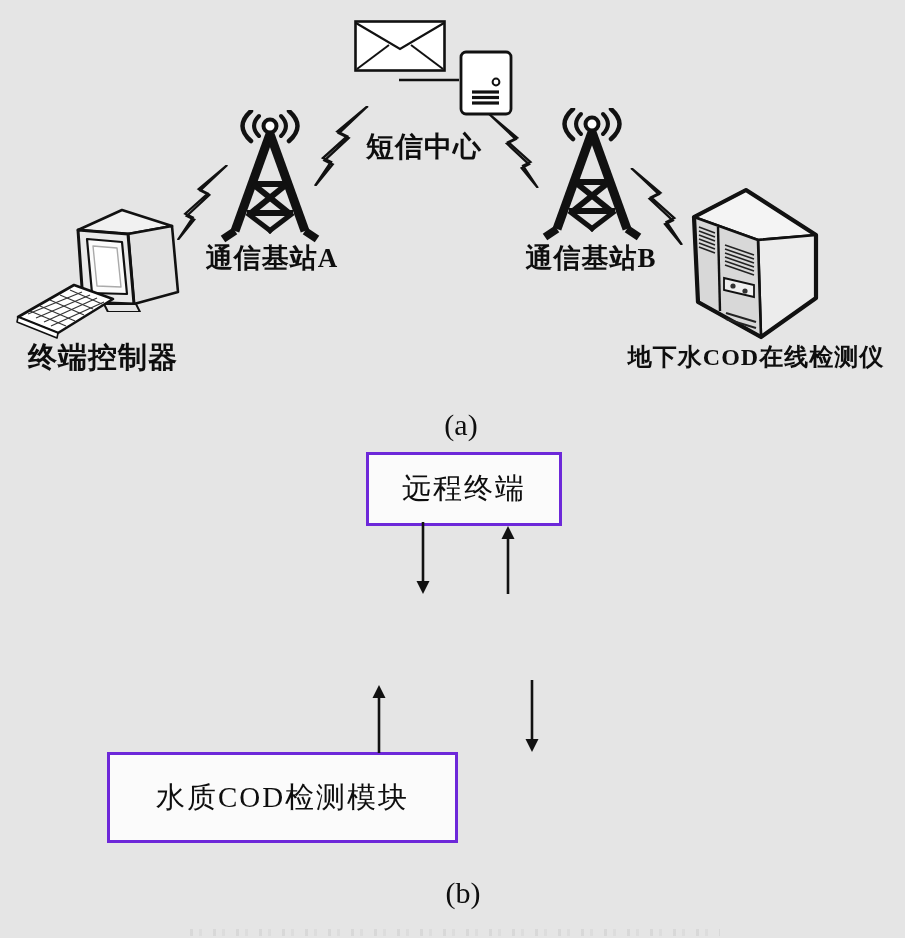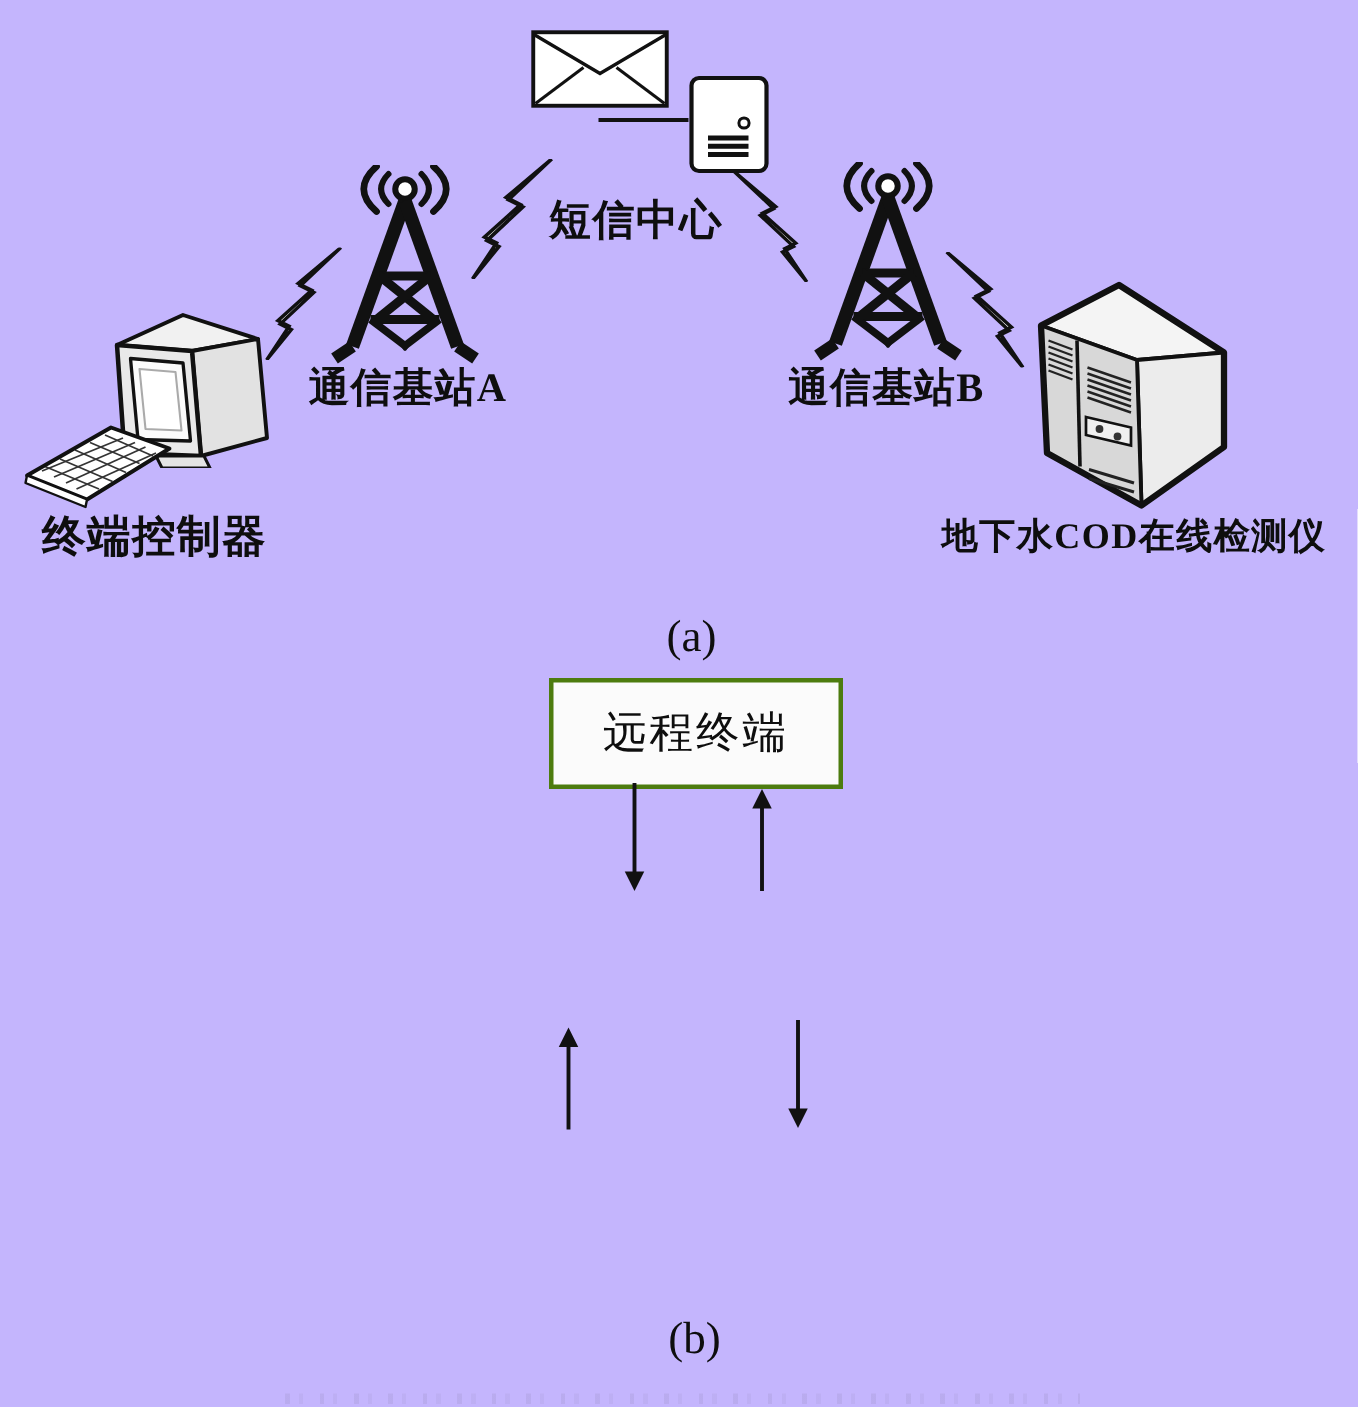--- a/index.html
+++ b/index.html
@@ -1,23 +1,23 @@
 <!DOCTYPE html>
 <html><head>
 <meta charset="utf-8">
 <style>
   html,body{margin:0;padding:0;background:#fbfbfb;}
-  .stage{position:relative;width:905px;height:938px;background:#c4b5fd;overflow:hidden;
+  .stage{position:relative;width:905px;height:938px;background:#e5e5e5;overflow:hidden;
          font-family:"Liberation Serif","DejaVu Serif",serif;color:#111;text-align:center;}
   .abs{position:absolute;}
   .lbl{position:absolute;transform:translate(-50%,-50%);white-space:nowrap;
        font-weight:600;color:#0e0e0e;letter-spacing:1px;}
   .cap{position:absolute;transform:translate(-50%,-50%);white-space:nowrap;
        font-weight:400;font-size:30px;color:#0e0e0e;}
-  .pbox{position:absolute;border:3px solid #4d7c0f;background:#fbfbfb;
+  .pbox{position:absolute;border:3px solid #6d28d9;background:#fbfbfb;
         display:flex;align-items:center;justify-content:center;}
   .pbox span{font-size:29px;font-weight:400;color:#0e0e0e;letter-spacing:2px;white-space:nowrap;}
   .overlay{position:absolute;left:0;top:0;pointer-events:none;}
   .remnant{position:absolute;left:190px;top:929px;width:530px;height:7px;opacity:.55;
      background:repeating-linear-gradient(90deg, rgba(40,40,40,.12) 0 3px, transparent 3px 9px,
                 rgba(40,40,40,.08) 9px 12px, transparent 12px 23px);}
 </style>
 </head>
 <body>
 
@@ -154,20 +154,23 @@
   <div class="lbl" style="left:272px;top:258px;font-size:27px">通信基站A</div>
   <div class="lbl" style="left:103px;top:358px;font-size:29px">终端控制器</div>
   <div class="lbl" style="left:756px;top:357px;font-size:24px">地下水COD在线检测仪</div>
   <div class="cap" style="left:461px;top:425px">(a)</div>
 
   <div class="pbox" style="left:366px;top:452px;width:190px;height:68px">
     <span>远程终端</span>
   </div>
 
 
+  <div class="pbox" style="left:107px;top:752px;width:345px;height:85px">
+    <span>水质COD检测模块</span>
+  </div>
 
 
   <svg class="overlay" width="905" height="938" viewBox="0 0 905 938">
     <line x1="399" y1="80" x2="459" y2="80" stroke="#111" stroke-width="2.6"></line>
     <g>
       <line x1="423" y1="522" x2="423" y2="582" stroke="#111" stroke-width="2.6"></line>
       <polygon points="416.5,581 429.5,581 423,594" fill="#111"></polygon>
     </g>
     <g>
       <line x1="508" y1="538" x2="508" y2="594" stroke="#111" stroke-width="2.6"></line>

